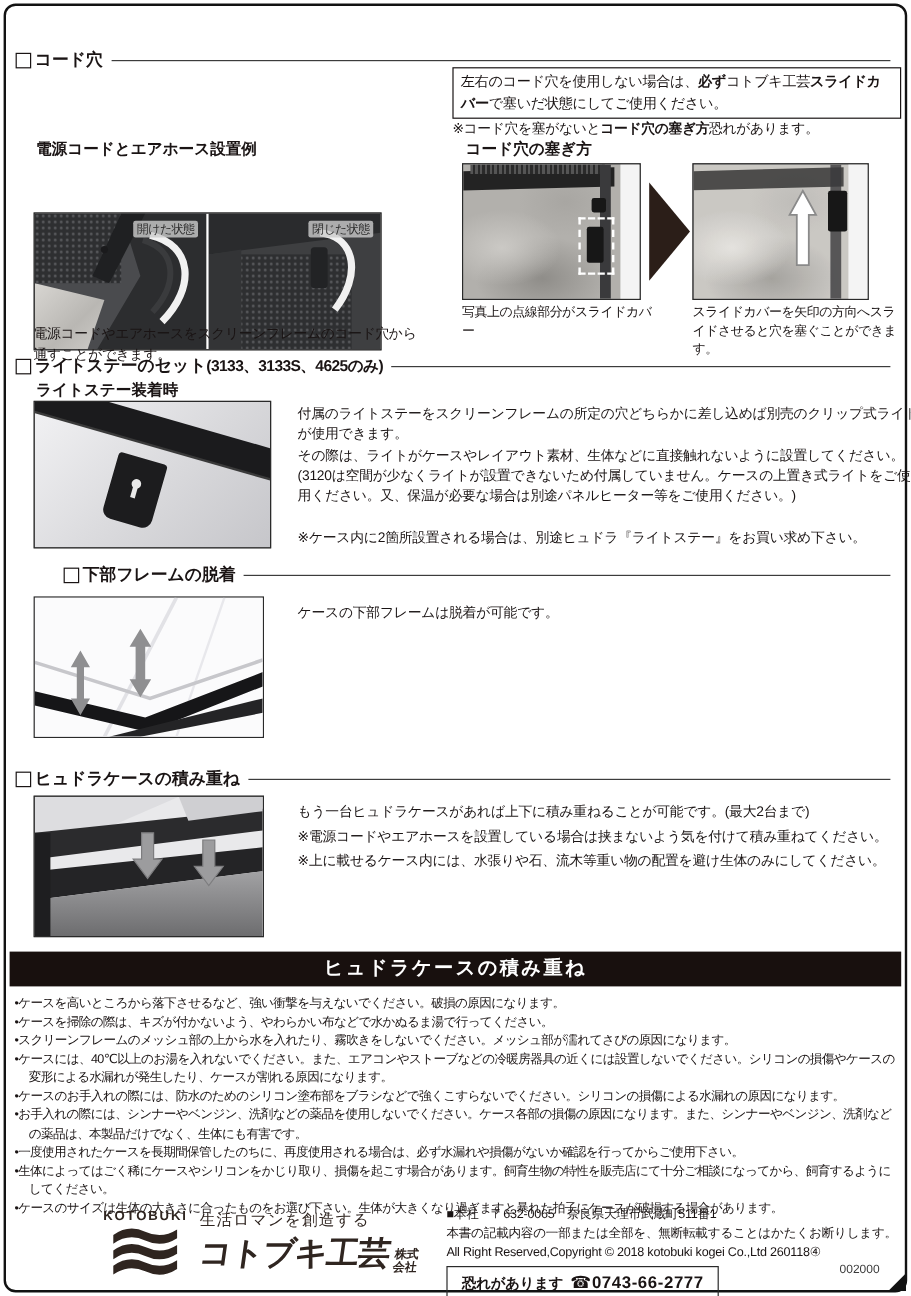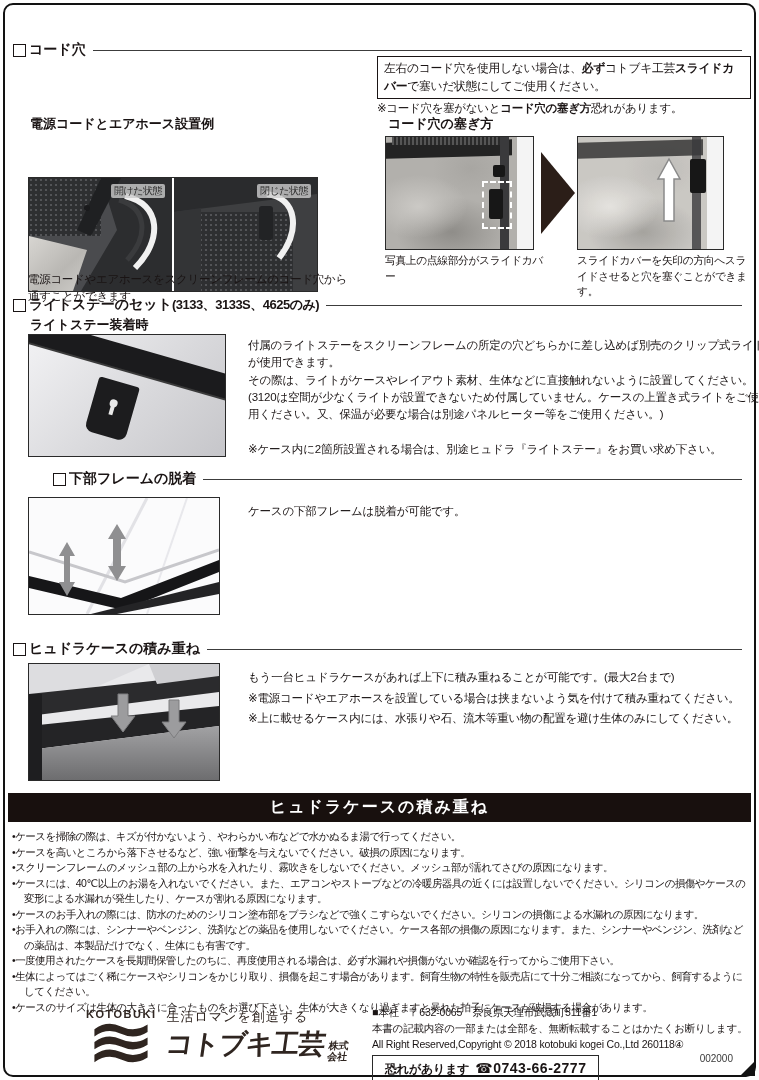--- a/index.html
+++ b/index.html
@@ -224,22 +224,22 @@
     <div>もう一台ヒュドラケースがあれば上下に積み重ねることが可能です。(最大2台まで)</div>
     <div>※電源コードやエアホースを設置している場合は挟まないよう気を付けて積み重ねてください。</div>
     <div>※上に載せるケース内には、水張りや石、流木等重い物の配置を避け生体のみにしてください。</div>
   </div>
 
   <div class="care-bar" style="top:793px;">
     <span>ヒュドラケースの積み重ね</span>
   </div>
 
   <div class="care-list" style="top:829px;left:12px;width:738px;">
+    <div><span>•</span><span>ケースを高いところから落下させるなど、強い衝撃を与えないでください。破損の原因になります。</span></div>
     <div><span>•</span><span>ケースを掃除の際は、キズが付かないよう、やわらかい布などで水かぬるま湯で行ってください。</span></div>
-    <div><span>•</span><span>ケースを高いところから落下させるなど、強い衝撃を与えないでください。破損の原因になります。</span></div>
     <div><span>•</span><span>スクリーンフレームのメッシュ部の上から水を入れたり、霧吹きをしないでください。メッシュ部が濡れてさびの原因になります。</span></div>
     <div><span>•</span><span>ケースには、40℃以上のお湯を入れないでください。また、エアコンやストーブなどの冷暖房器具の近くには設置しないでください。シリコンの損傷やケースの変形による水漏れが発生したり、ケースが割れる原因になります。</span></div>
     <div><span>•</span><span>ケースのお手入れの際には、防水のためのシリコン塗布部をブラシなどで強くこすらないでください。シリコンの損傷による水漏れの原因になります。</span></div>
     <div><span>•</span><span>お手入れの際には、シンナーやベンジン、洗剤などの薬品を使用しないでください。ケース各部の損傷の原因になります。また、シンナーやベンジン、洗剤などの薬品は、本製品だけでなく、生体にも有害です。</span></div>
     <div><span>•</span><span>一度使用されたケースを長期間保管したのちに、再度使用される場合は、必ず水漏れや損傷がないか確認を行ってからご使用下さい。</span></div>
     <div><span>•</span><span>生体によってはごく稀にケースやシリコンをかじり取り、損傷を起こす場合があります。飼育生物の特性を販売店にて十分ご相談になってから、飼育するようにしてください。</span></div>
     <div><span>•</span><span>ケースのサイズは生体の大きさに合ったものをお選び下さい。生体が大きくなり過ぎますと暴れた拍子にケースが破損する場合があります。</span></div>
   </div>
 
   <div class="abs" style="top:1008px;left:86px;display:flex;gap:10px;align-items:flex-start;">

